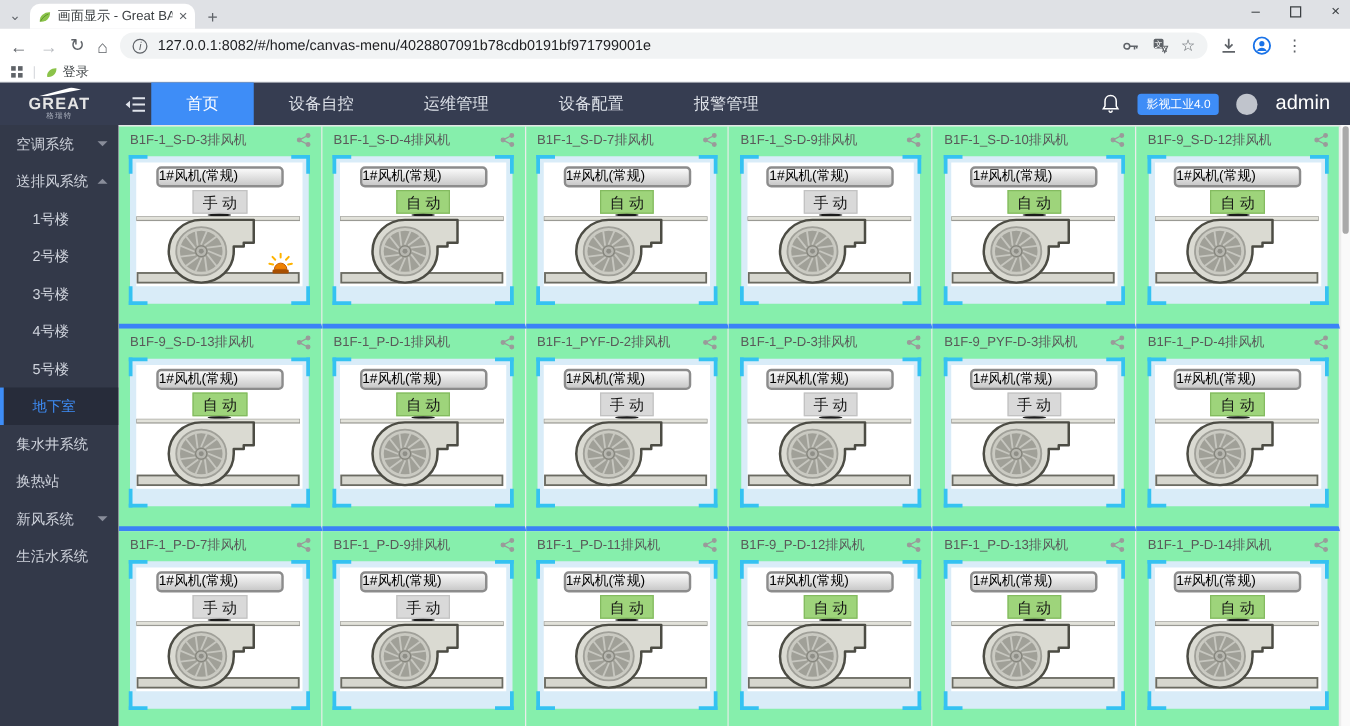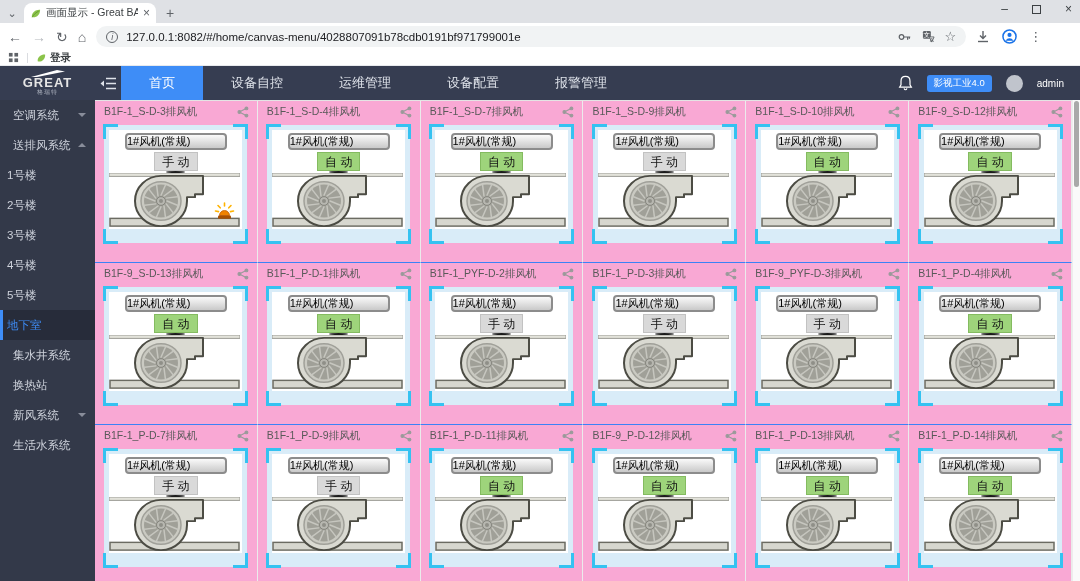--- a/index.html
+++ b/index.html
@@ -23,50 +23,50 @@
   .omnibox { flex:1; height:21px; background:#f1f3f4; border-radius:11px; display:flex; align-items:center; padding:0 10px; gap:8px; max-width:870px; }
   .info-circle { width:12px; height:12px; border:1px solid #5f6368; border-radius:50%; color:#5f6368; font-size:9px; line-height:10px; text-align:center; font-style:italic; flex:none; }
   .url { font-size:11.5px; color:#202124; flex:1; white-space:nowrap; overflow:hidden; }
   .omni-icons { display:flex; gap:10px; align-items:center; }
   .addr-right { display:flex; gap:12px; align-items:center; padding-right:2px; }
   .star { color:#5f6368; font-size:13px; }
   .dots { color:#5f6368; font-size:13px; letter-spacing:0; }
 
   .bookmarks { height:16px; background:#fff; border-bottom:1px solid #e8eaed; display:flex; align-items:center; padding:0 8px; gap:8px; }
   .bm-divider { width:1px; height:10px; background:#dadce0; }
-  .bm-item { display:flex; align-items:center; gap:4px; font-size:10.5px; color:#3c4043;font-weight:bold; }
+  .bm-item { display:flex; align-items:center; gap:4px; font-size:10.5px; color:#3c4043; }
 
   
   .app-header { height:34px; background:var(--header_bg,#363d51); display:flex; align-items:stretch; color:#e8eaf0; }
   .logo-box { width:95px; display:flex; flex-direction:column; justify-content:center; align-items:center; }
   .logo-great { font-size:13px; font-weight:bold; color:#e5e5e5; letter-spacing:1px; line-height:11px;text-align:right; }
   .logo-sub { font-size:6px; color:#aab0bd; letter-spacing:1px; }
   .collapse-btn { width:26px; display:flex; align-items:center; justify-content:center; }
   .main-nav { display:flex; align-items:stretch; }
   .nav-item { padding:0 28px; font-size:13px; display:flex; align-items:center; color:#dfe3ea; }
   .nav-item.active { background:var(--accent,#3e8df7); color:#fff; }
   .header-right { margin-left:auto; display:flex; align-items:center; gap:14px; padding-right:16px; }
   .badge { background:var(--accent,#3e8df7); color:#fff; font-size:9.5px; padding:2px 7px; border-radius:3px; }
   .avatar { width:17px; height:17px; border-radius:50%; background:#c0c4cc; }
-  .admin-name { font-size:10px; color:#fff; }
+  .admin-name { font-size:16px; color:#fff; }
 
   
   .sidebar { position:absolute; left:0; top:100px; width:95px; bottom:0; background:var(--sidebar_bg,#333949); overflow:hidden; }
   .side-item { height:30px; display:flex; align-items:center; font-size:11.5px; color:#cfd3dc; padding-left:13px; position:relative; }
-  .side-item.child { padding-left:7px; }
+  .side-item.child { padding-left:26px; }
   .side-item.active { color:var(--accent,#3e8df7); background:#272c3a; }
   .side-item.active::before { content:""; position:absolute; left:0; top:0; bottom:0; width:3px; background:var(--accent,#3e8df7); }
   .caret { position:absolute; right:9px; width:0; height:0; border-left:4px solid transparent; border-right:4px solid transparent; opacity:.55; }
   .caret.down { border-top:4px solid #cfd3dc; }
   .caret.up { border-bottom:4px solid #cfd3dc; }
 
   
   .main { position:absolute; left:95px; top:100px; right:8px; bottom:0; background:#fff; border-top:1px solid #e4e4e4; overflow:hidden; }
   .grid { display:grid; grid-template-columns:repeat(6,1fr); grid-auto-rows:162px; }
-  .card { border-right:1px solid #ebebeb; border-bottom:1px solid #3b82f6; background:#f9a8d4; }
+  .card { border-right:1px solid #ebebeb; border-bottom:4px solid #3b82f6; background:#86efac; }
   .card-head { height:22px; display:flex; align-items:center; justify-content:space-between; padding:0 8px 0 9px; }
   .card-title { font-size:10.5px; color:#595959; white-space:nowrap; overflow:hidden; }
   .share-svg { flex:none; }
   .card-body { height:140px; position:relative; }
 
   .widget { position:relative; width:143px; height:118px; margin:2px auto 0; background:#d9ecf8; }
   .corner { position:absolute; width:15px; height:15px; }
   .corner.tl { left:-1px; top:-1px; border-left:3px solid var(--bracket,#35c2f1); border-top:3px solid var(--bracket,#35c2f1); }
   .corner.tr { right:-1px; top:-1px; border-right:3px solid var(--bracket,#35c2f1); border-top:3px solid var(--bracket,#35c2f1); }
   .corner.bl { left:-1px; bottom:-1px; border-left:3px solid var(--bracket,#35c2f1); border-bottom:3px solid var(--bracket,#35c2f1); }

